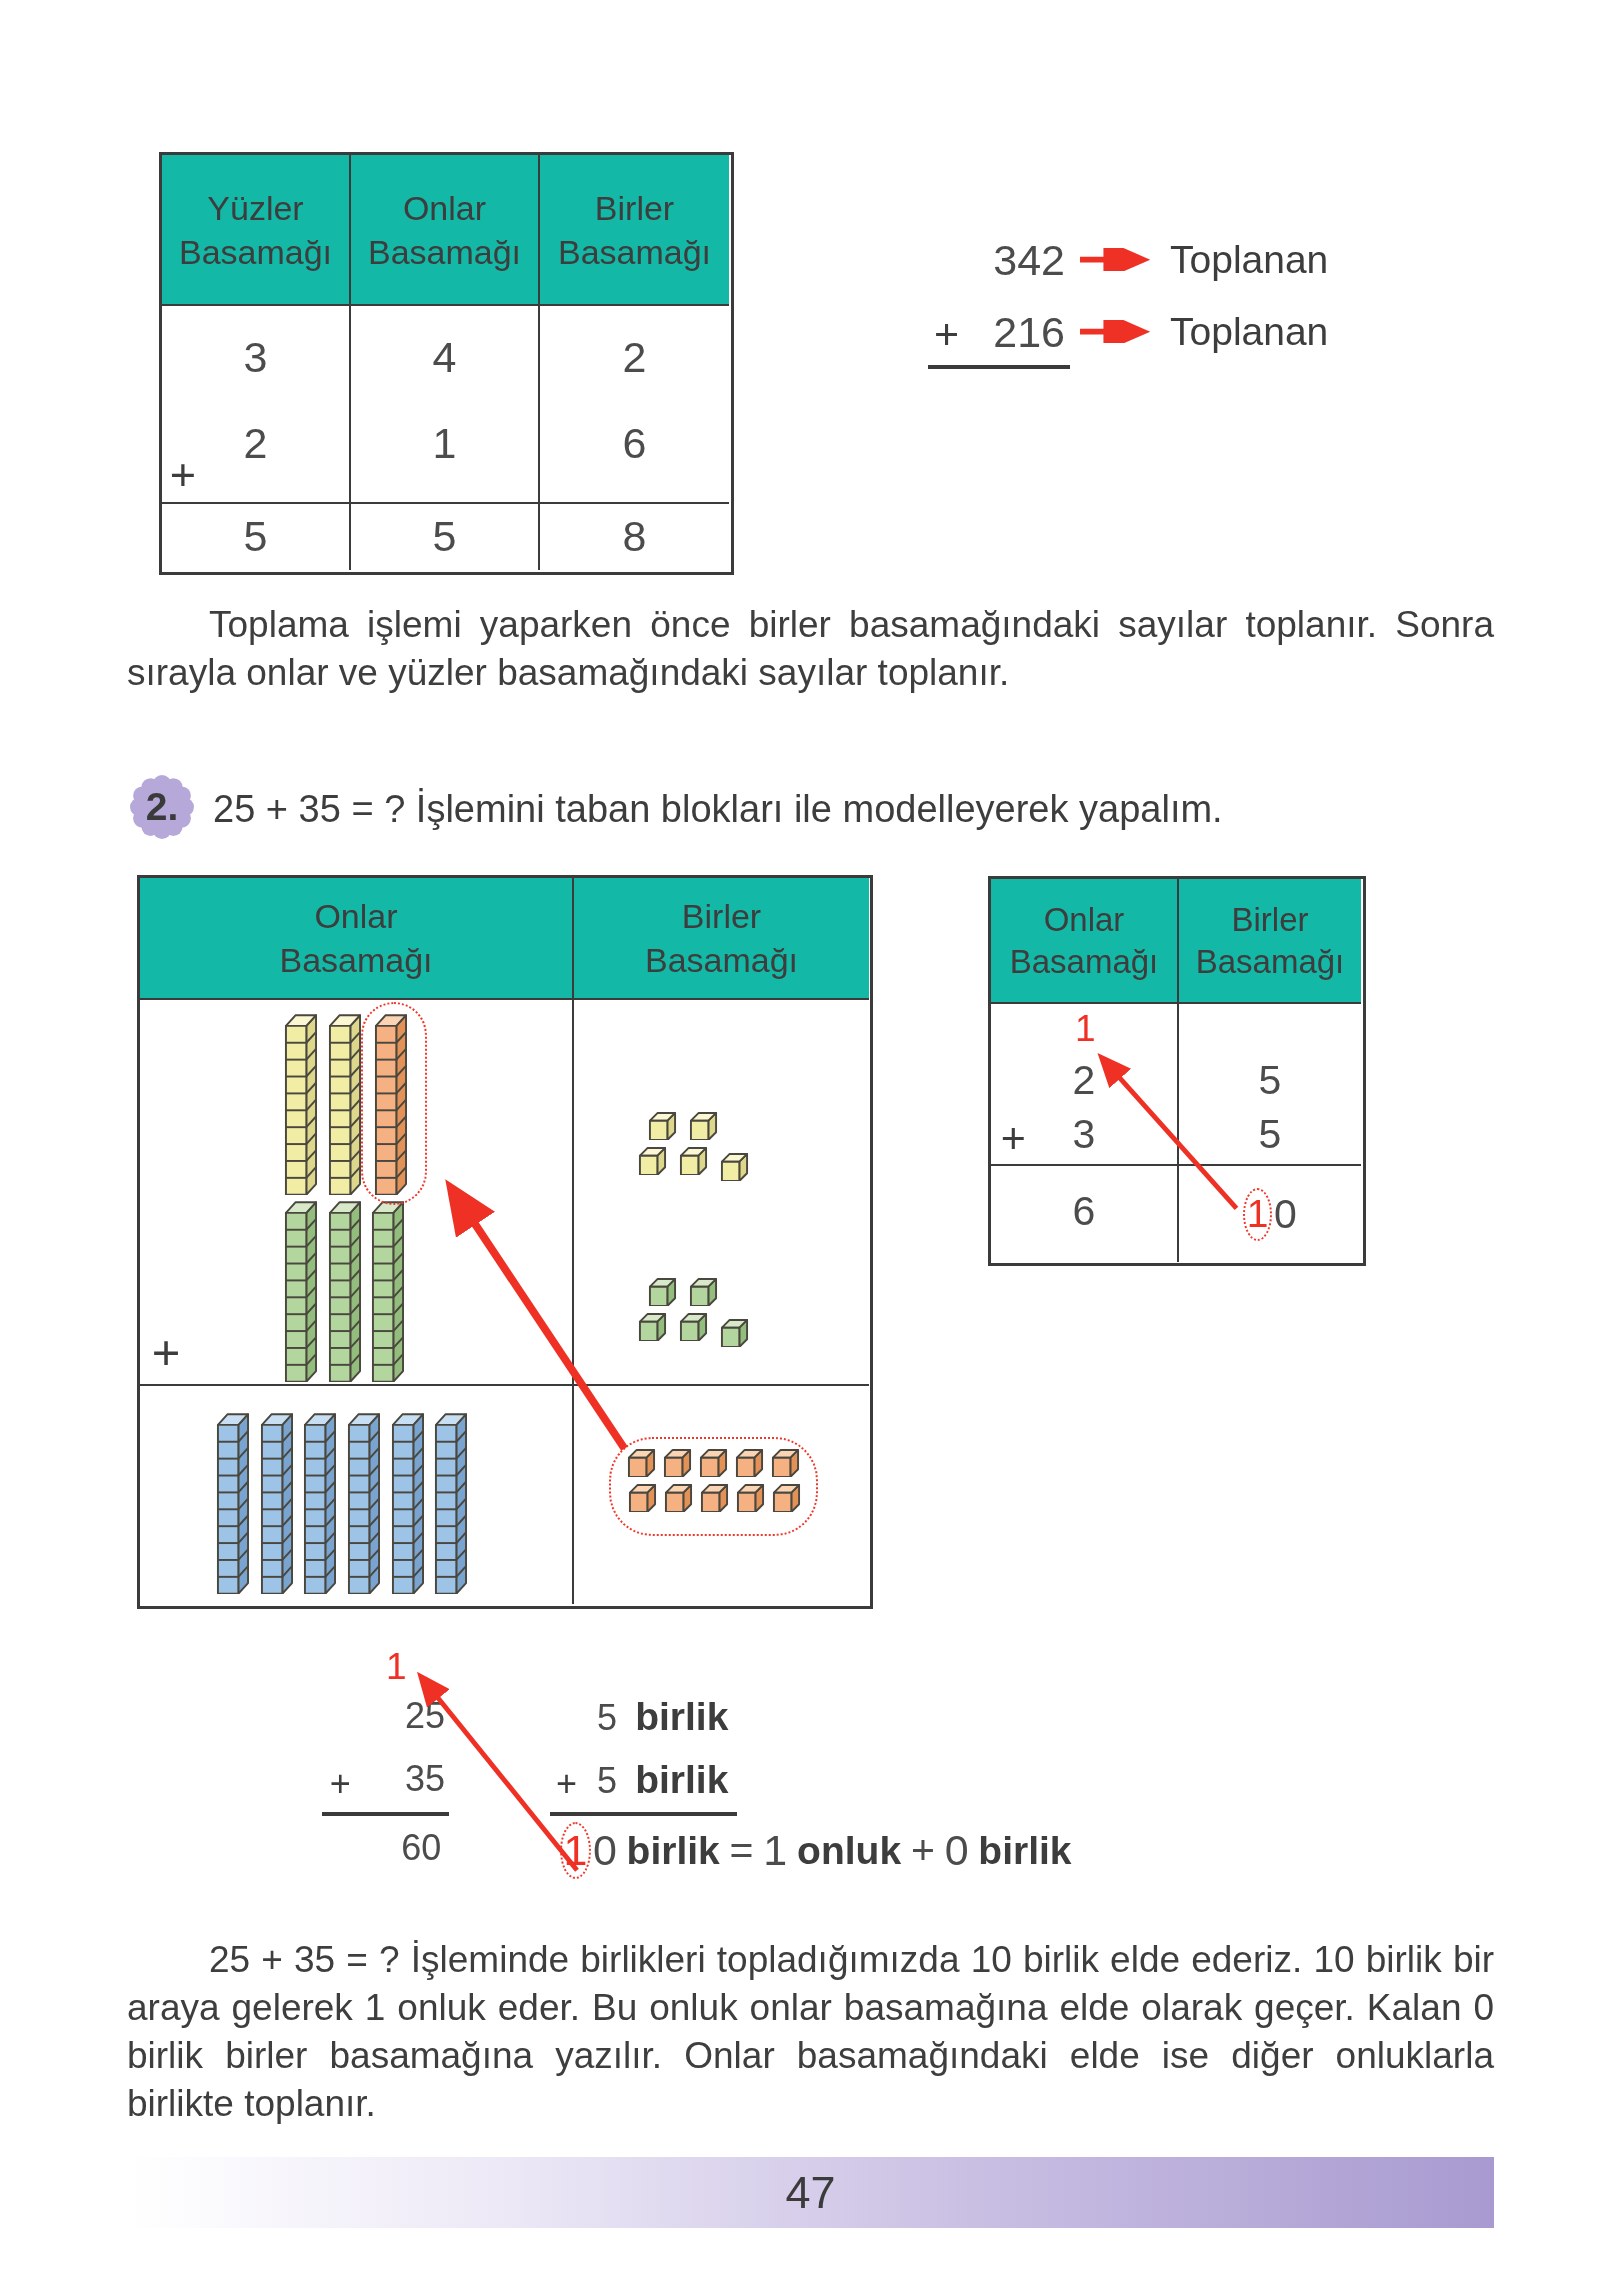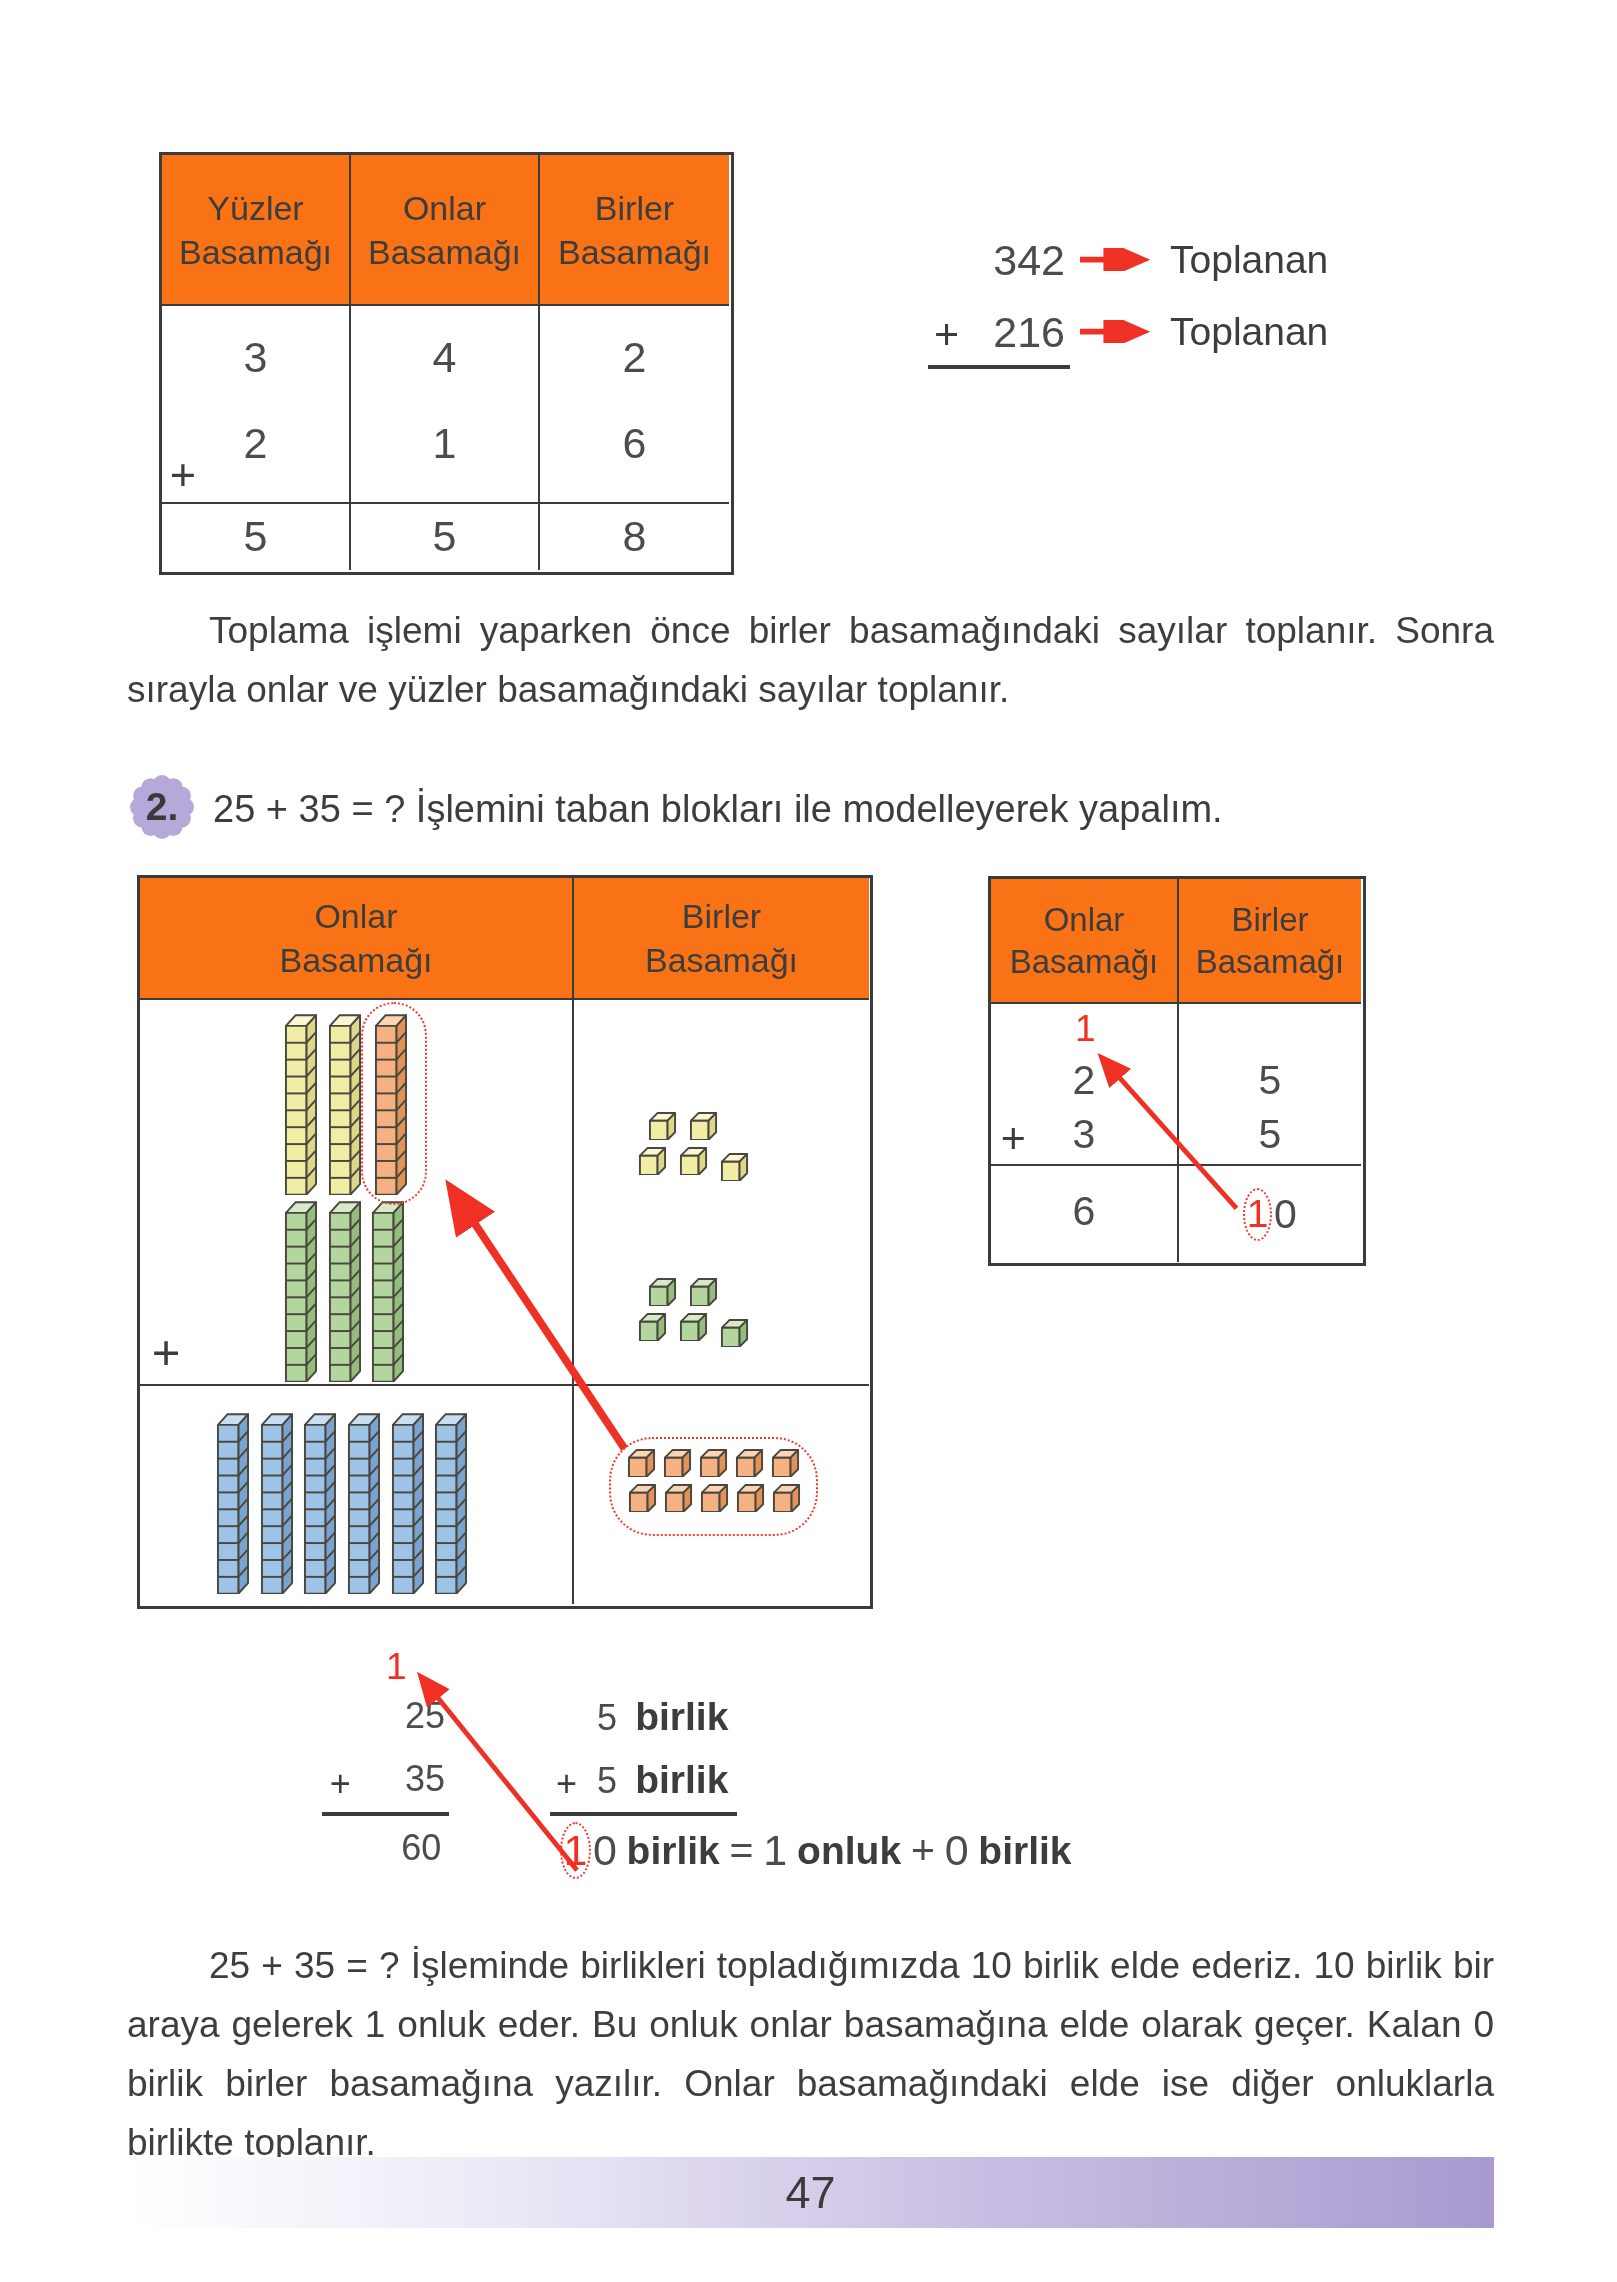--- a/index.html
+++ b/index.html
@@ -6,26 +6,26 @@
   body{
     width:1618px;height:2282px;position:relative;background:#ffffff;
     font-family:"Liberation Sans",sans-serif;color:#454545;overflow:hidden;
   }
   .abs{position:absolute}
   
   .tbl{position:absolute;display:grid;border:3.9px solid #3b3b3b;box-sizing:border-box;background:#fff}
   .cell{position:relative;border-right:2.9px solid #3b3b3b;border-bottom:2.9px solid #3b3b3b;box-sizing:border-box;background:#fff}
   .cell.lastc{border-right:none}
   .cell.lastr{border-bottom:none}
-  .hd{background:#f97316;display:flex;flex-direction:column;align-items:center;justify-content:center;
+  .hd{background:#14b8a6;display:flex;flex-direction:column;align-items:center;justify-content:center;
       font-size:34px;line-height:44px;color:#3d3d3d;text-align:center}
   .num{position:absolute;left:50%;transform:translateX(-50%);font-size:43px;color:#4c4c4c;white-space:nowrap}
   .plus{position:absolute;font-size:45px;color:#3d3d3d;line-height:1}
   .red{color:#ee3124}
-  .para{position:absolute;font-size:37px;line-height:59px;color:#3e3e3e;text-align:justify;text-indent:82px}
+  .para{position:absolute;font-size:37px;line-height:48px;color:#3e3e3e;text-align:justify;text-indent:82px}
   .rod-row{position:absolute;display:flex;gap:10.7px}
   .capsule{position:absolute;border:2.9px dotted #f0372b;border-radius:35px;box-sizing:border-box;z-index:2}
   .cluster{position:absolute}
   .cluster span{position:absolute}
   .ellipse{display:inline-flex;align-items:center;justify-content:center;width:31px;height:57px;
            border:2.9px dotted #f0372b;border-radius:50%;box-sizing:border-box;flex:0 0 auto}
   .rule{position:absolute;height:3.9px;background:#3b3b3b}
   .overlay{position:absolute;left:0;top:0;pointer-events:none;z-index:5}
   .addrow{position:absolute;height:59px}
   .addrow .val{position:absolute;left:29px;top:0;width:102px;text-align:right;font-size:43px;color:#4c4c4c}

